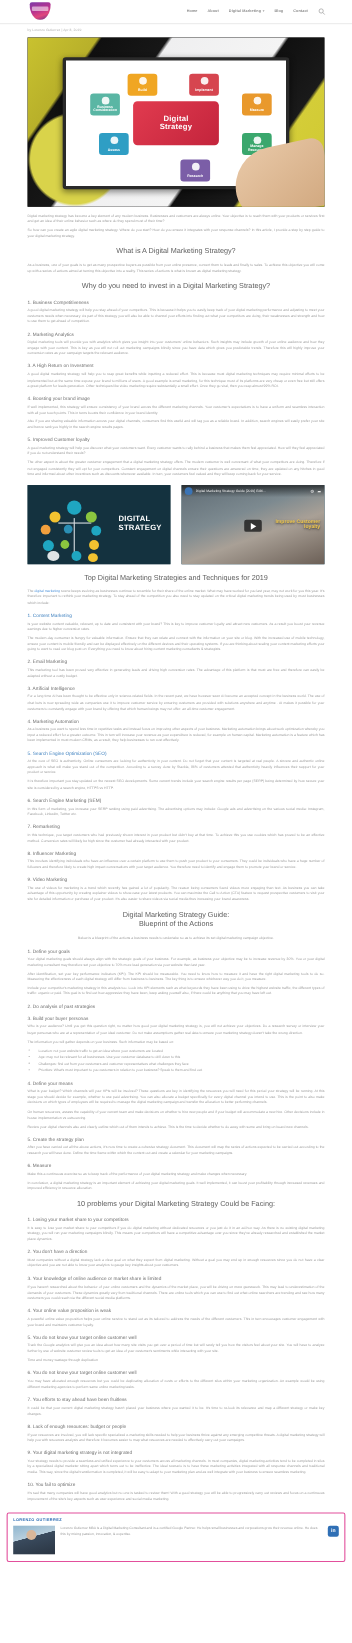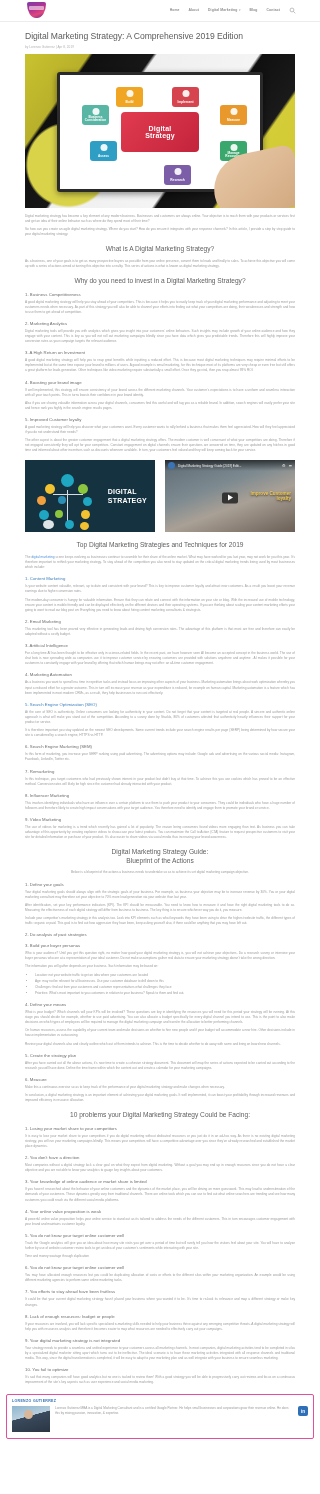--- a/index.html
+++ b/index.html
@@ -331,21 +331,20 @@
       <svg viewBox="0 0 20 20" fill="none" stroke="#9a9a9a" stroke-width="1.8">
           <circle cx="8.5" cy="8.5" r="5.5"></circle>
           <line x1="12.6" y1="12.6" x2="18" y2="18"></line>
         </svg>
     </span>
   </nav>
 </header>
 
 <main class="article">
 
-  <h1 class="post-title">Digital Marketing Strategy: A Comprehensive 2019 Edition</h1>
   <div class="post-meta">by Lorenzo Gutierrez | Apr 8, 2019</div>
 
   <div class="hero">
     <div class="hero-bg"></div>
     <div class="hero-tablet">
       <div class="hero-node n-build">Build</div>
       <div class="hero-node n-impl">Implement</div>
       <div class="hero-node n-measure">Measure</div>
       <div class="hero-node n-manage">Manage Resources</div>
       <div class="hero-node n-research">Research</div>

